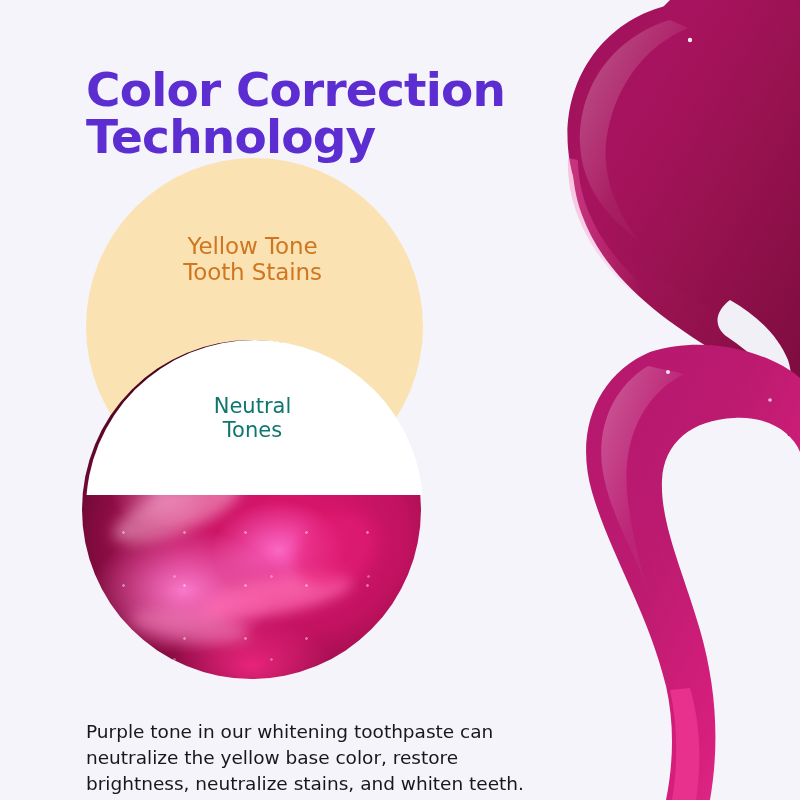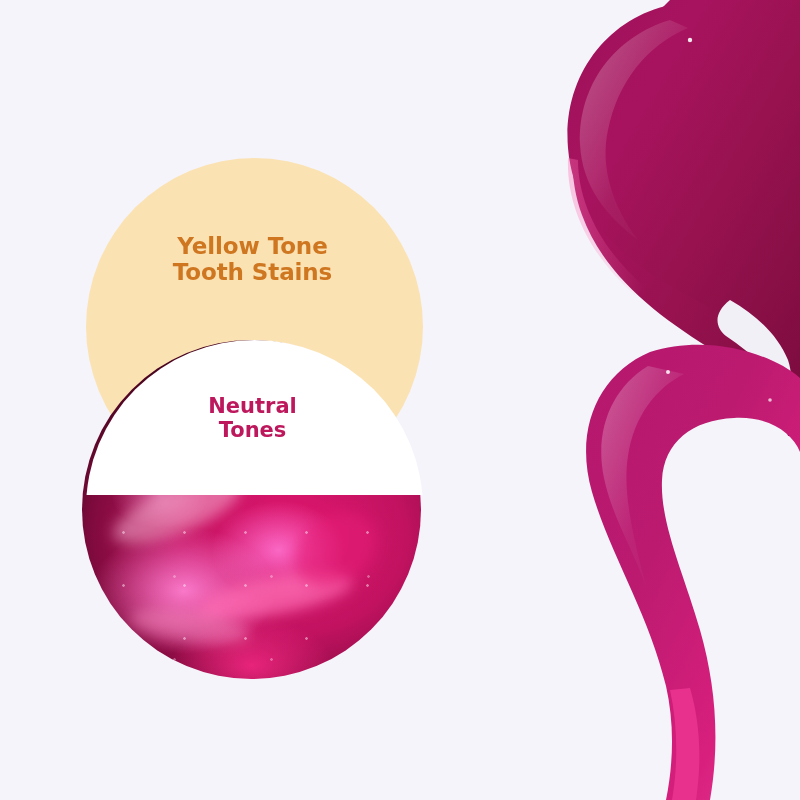--- a/index.html
+++ b/index.html
@@ -160,34 +160,34 @@
     width: 337px;
     height: 155px;
     overflow: hidden;
   }
 
   
   .venn-label {
     position: absolute;
     width: 345px;
     text-align: center;
-    font-weight: 700;
+    font-weight: 400;
     line-height: 1.14;
     white-space: pre-line;
     font-family: "DejaVu Sans", "Liberation Sans", sans-serif;
   }
   .label-yellow {
     top: 78px;
     color: #cf7620;
     font-size: 23px;
     letter-spacing: -0.1px;
   }
   .label-neutral {
     top: 240px;
-    color: #be185d;
+    color: #0f766e;
     font-size: 21px;
     letter-spacing: 0px;
   }
   .label-magenta {
     top: 375px;
     color: #ffffff;
     font-size: 23px;
     letter-spacing: -0.1px;
   }
 
@@ -213,20 +213,22 @@
     width: 280px;
     height: 800px;
     pointer-events: none;
   }
 </style>
 </head>
 <body>
 
 <div id="poster">
 
+  <h1 class="headline">Color Correction
+Technology</h1>
 
   <div class="venn">
 
     <div class="circle circle-yellow"></div>
 
     <div class="circle circle-magenta">
       <span class="gel-streak streak-a"></span>
       <span class="gel-streak streak-b"></span>
       <span class="gel-streak streak-c"></span>
       <span class="gel-streak streak-d"></span>
@@ -242,20 +244,23 @@
     </div>
 
     <div class="venn-label label-yellow">Yellow Tone
 Tooth Stains</div>
 
     <div class="venn-label label-neutral">Neutral
 Tones</div>
 
   </div>
 
+  <p class="body-copy">Purple tone in our whitening toothpaste can
+neutralize the yellow base color, restore
+brightness, neutralize stains, and whiten teeth.</p>
 
   <svg class="swirl" viewBox="0 0 280 800" preserveAspectRatio="none">
     <defs>
       <linearGradient id="gelA" x1="0" y1="0" x2="1" y2="1">
         <stop offset="0%" stop-color="#9d1159"></stop>
         <stop offset="28%" stop-color="#a8135f"></stop>
         <stop offset="58%" stop-color="#97124f"></stop>
         <stop offset="100%" stop-color="#7c0c3f"></stop>
       </linearGradient>
       <linearGradient id="gelB" x1="0" y1="0" x2="0.9" y2="1">

